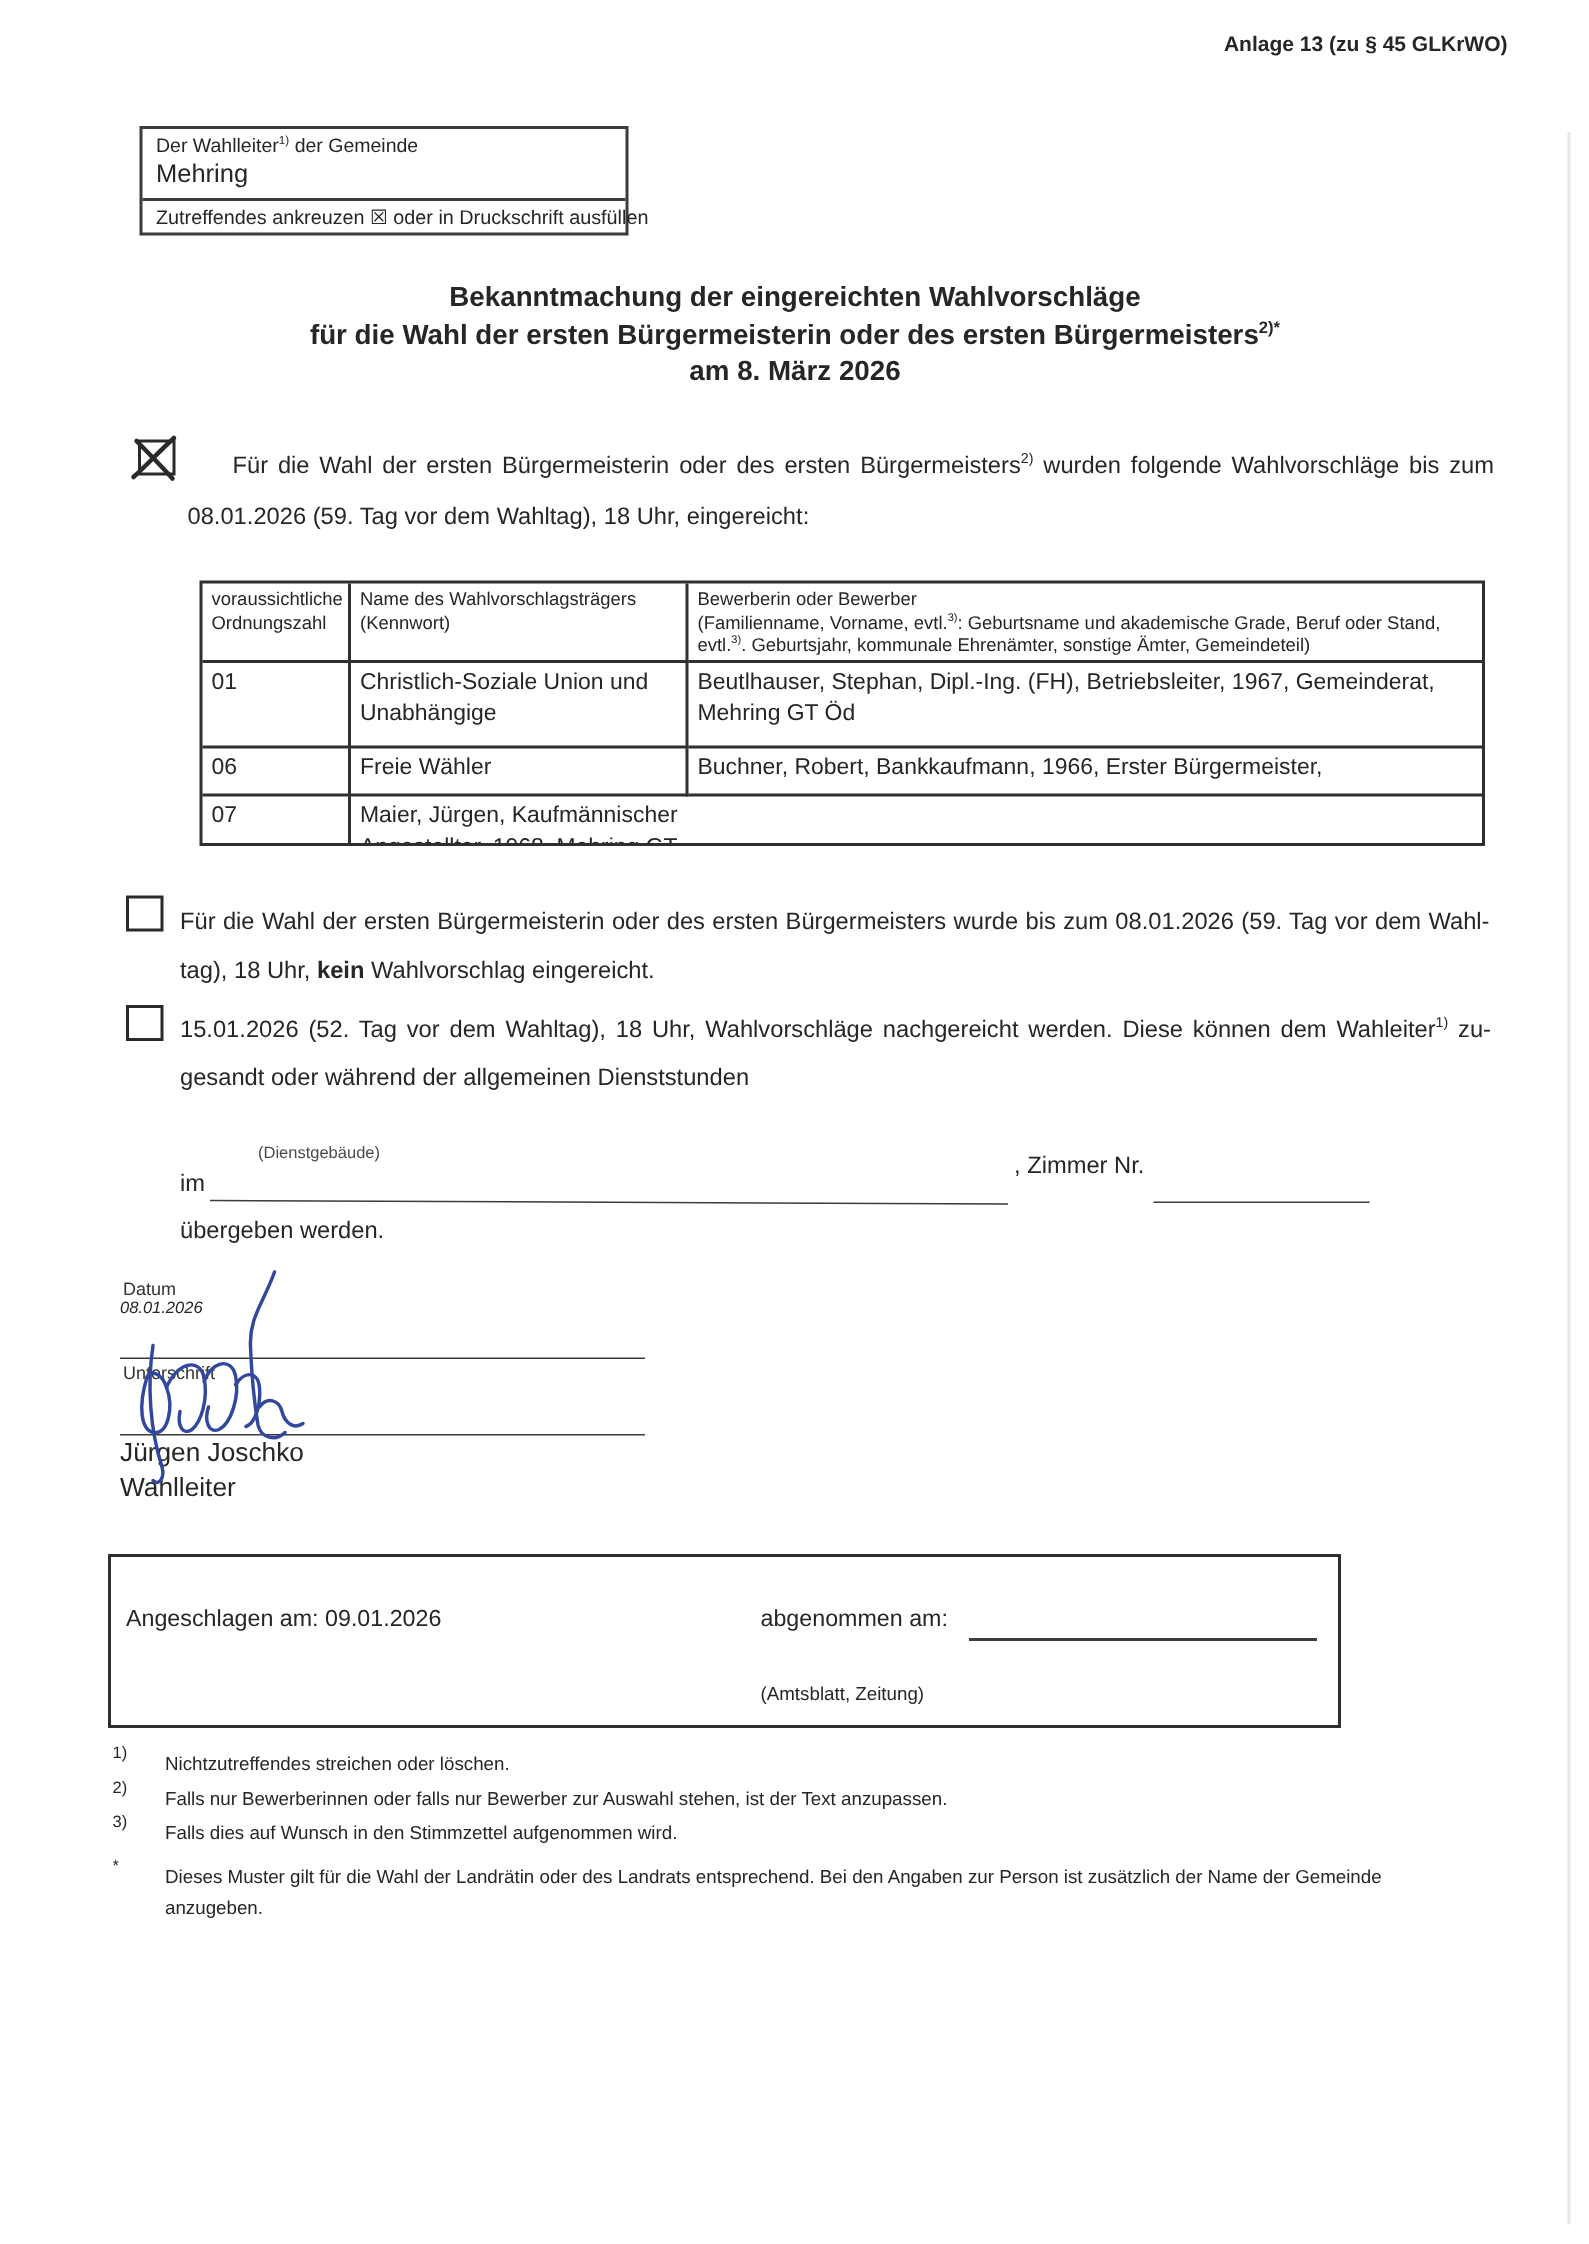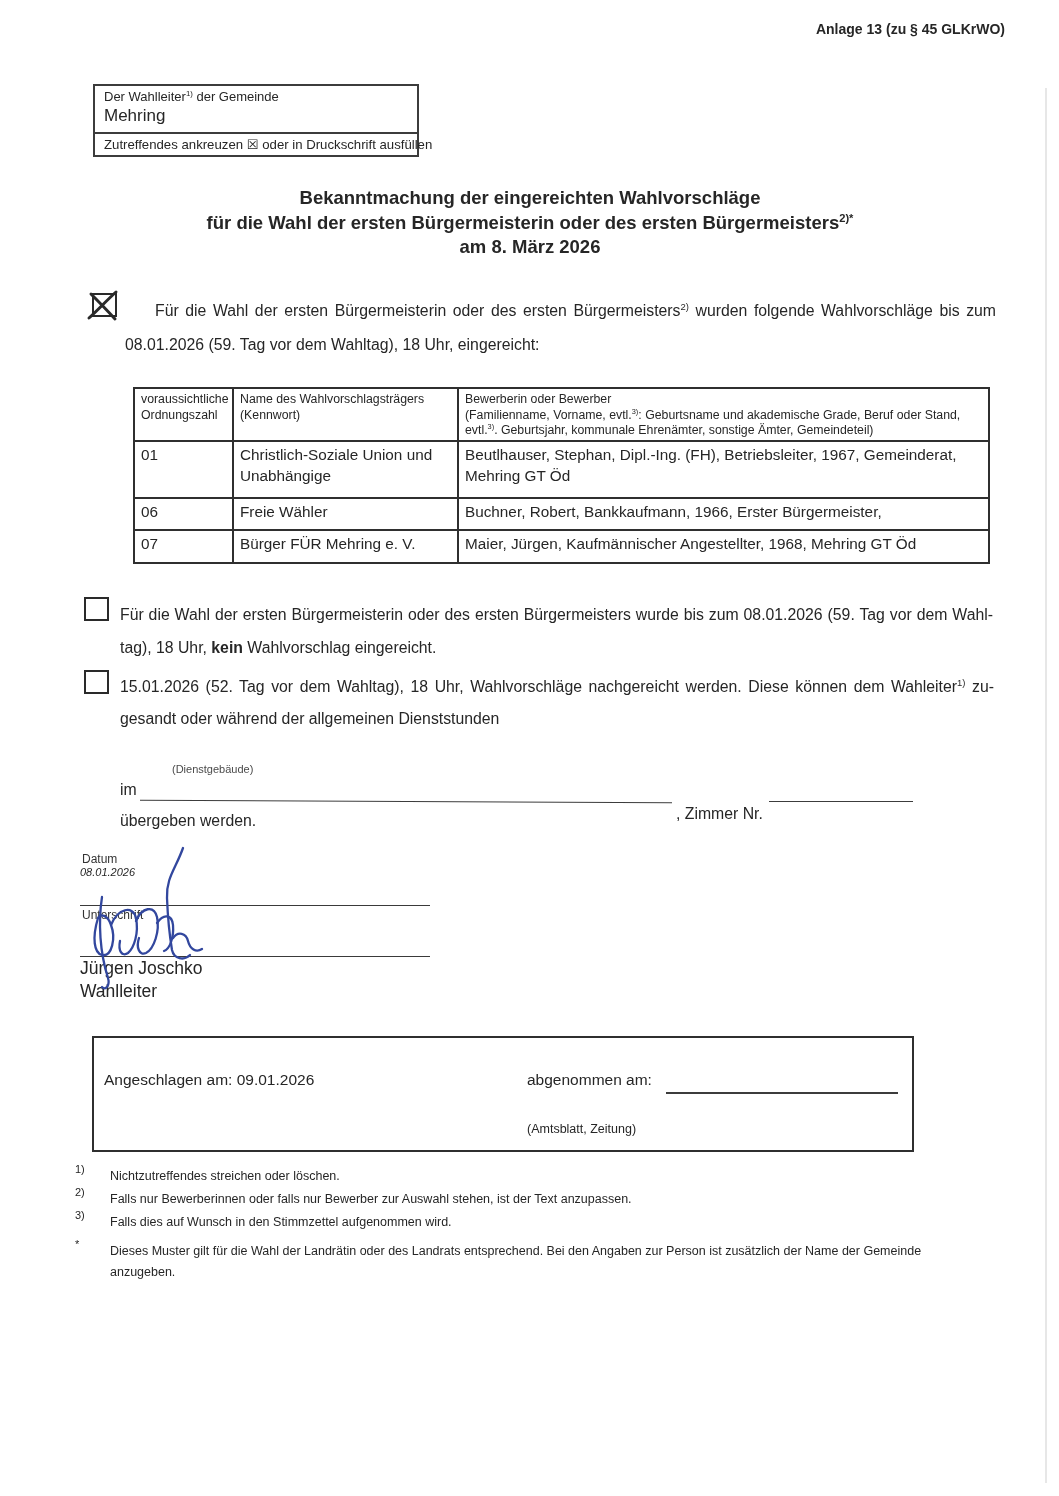--- a/index.html
+++ b/index.html
@@ -37,21 +37,21 @@
 
   .small-label{font-size:11px;color:#4a4a4a;}
   .blank-line{border-top:1.8px solid #3c3c3c;height:0;}
   .plain{font-size:15.8px;}
 
   .sig-label{font-size:12px;color:#333;}
   .sig-big{font-size:11px;font-style:italic;}
   .sig-name{font-size:17.5px;line-height:21px;}
   .sig-line{border-top:1.6px solid #3a3a3a;width:350px;height:0;}
 
-  .posting-box{left:72px;top:1036px;width:818px;height:112px;border:2px solid #2f2f2f;margin-left:20px;}
+  .posting-box{left:72px;top:1036px;width:818px;height:112px;border:2px solid #2f2f2f;}
   .pb-text{position:absolute;font-size:15.5px;}
   .pb-note{position:absolute;font-size:12.5px;}
 
   .fn{font-size:12.5px;line-height:20.5px;width:845px;}
   .fn-marker{font-size:11px;}
 
   .scan-artifact{left:1045px;top:88px;width:2px;height:1395px;background:#e7e7e7;}
 </style>
 </head>
 <body>
@@ -95,40 +95,39 @@
 
     <div class="cell td">01</div>
     <div class="cell td">Christlich-Soziale Union und Unabhängige</div>
     <div class="cell td lastcol">Beutlhauser, Stephan, Dipl.-Ing. (FH), Betriebsleiter, 1967, Gemeinderat, Mehring GT Öd</div>
 
     <div class="cell td">06</div>
     <div class="cell td">Freie Wähler</div>
     <div class="cell td lastcol">Buchner, Robert, Bankkaufmann, 1966, Erster Bürgermeister,</div>
 
     <div class="cell td lastrow">07</div>
-    <div class="cell td lastrow">Bürger FÜR Mehring e. V.</div>
     <div class="cell td lastcol lastrow">Maier, Jürgen, Kaufmännischer Angestellter, 1968, Mehring GT Öd</div>
   </div>
 
   <div class="abs checkbox" style="left:84px;top:597px;border-width:2px;"></div>
   <div class="abs para p2">
     <div class="fill">Für die Wahl der ersten Bürgermeisterin oder des ersten Bürgermeisters wurde bis zum 08.01.2026 (59. Tag vor dem Wahl-</div>
     <div><span>tag), 18 Uhr, </span><span class="b">kein</span><span> Wahlvorschlag eingereicht.</span></div>
   </div>
 
   <div class="abs checkbox" style="left:84px;top:670px;border-width:2px;"></div>
   <div class="abs para p3">
     <div class="fill"><span>15.01.2026 (52. Tag vor dem Wahltag), 18 Uhr, Wahlvorschläge nachgereicht werden. Diese können dem Wahleiter</span><span class="sup">1)</span><span> zu-</span></div>
     <div>gesandt oder während der allgemeinen Dienststunden</div>
   </div>
 
   <div class="abs small-label" style="left:172px;top:763px;">(Dienstgebäude)</div>
   <div class="abs plain" style="left:120px;top:781px;">im</div>
   <div class="abs blank-line" style="left:140px;top:801px;width:532px;transform:rotate(0.25deg);"></div>
-  <div class="abs plain" style="left:676px;top:805px;text-align:center;">, Zimmer Nr.</div>
+  <div class="abs plain" style="left:676px;top:769px;text-align:center;">, Zimmer Nr.</div>
   <div class="abs blank-line" style="left:769px;top:801px;width:144px;"></div>
   <div class="abs plain" style="left:120px;top:812px;">übergeben werden.</div>
 
   <div class="abs sig-label" style="left:82px;top:852px;">Datum</div>
   <div class="abs sig-big" style="left:80px;top:866px;">08.01.2026</div>
   <div class="abs sig-line" style="left:80px;top:905px;"></div>
   <div class="abs sig-label" style="left:82px;top:908px;">Unterschrift</div>
   <div class="abs sig-line" style="left:80px;top:956px;"></div>
   <div class="abs sig-name" style="left:80px;top:958px;">Jürgen Joschko</div>
   <div class="abs sig-name" style="left:80px;top:981px;">Wahlleiter</div>

